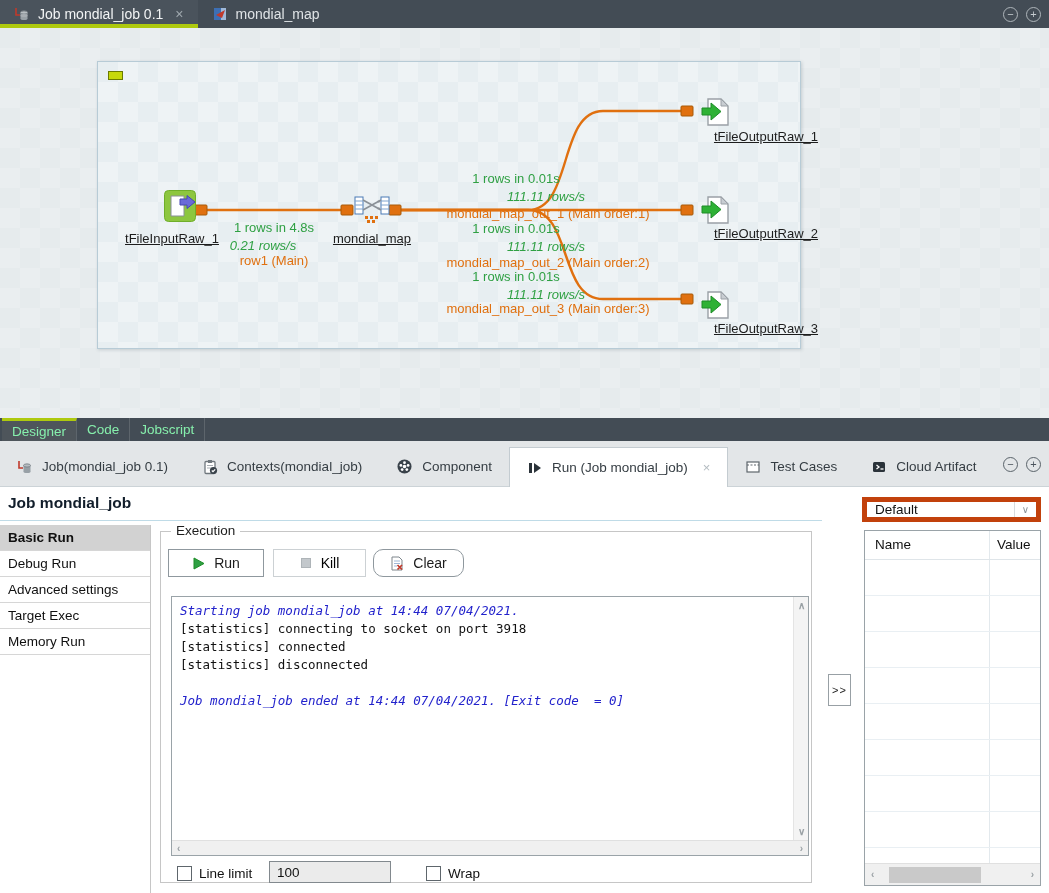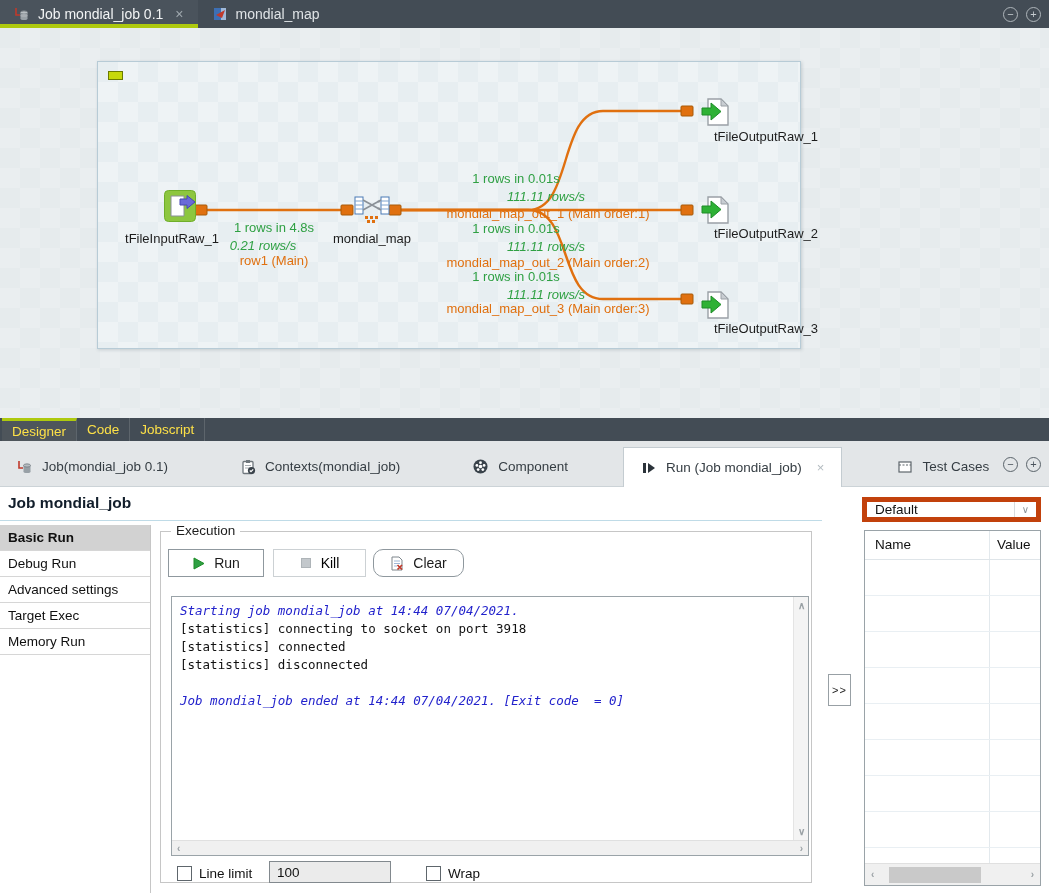--- a/index.html
+++ b/index.html
@@ -18,33 +18,33 @@
 
   
   .designer { position:absolute; top:28px; left:0; width:1049px; height:390px;
     background:conic-gradient(#eaeef0 0 25%, #e6ebed 0 50%, #eaeef0 0 75%, #e6ebed 0) 0 0/40px 40px; }
   .canvas-panel { position:absolute; left:97px; top:33px; width:704px; height:288px;
     background:conic-gradient(#eef3f5 0 25%, #e7eef1 0 50%, #eef3f5 0 75%, #e7eef1 0) 0 0/40px 40px;
     border:1px solid #b7cbd6; box-shadow:1px 1px 3px rgba(90,110,120,.25); }
   .note-marker { position:absolute; left:10px; top:9px; width:15px; height:9px; background:#c6d80a; border:1px solid #6b7a00; }
   .links-svg { position:absolute; inset:0; width:704px; height:288px; }
   .comp { position:absolute; }
-  .comp-label { position:absolute; font-size:13px; color:#1d1d1d; text-align:center; white-space:nowrap; }
+  .comp-label { position:absolute; font-size:13px; color:#1d1d1d; text-align:center; white-space:nowrap;text-decoration:underline; }
   .stat { position:absolute; width:240px; text-align:center; font-size:13px; white-space:nowrap;margin-top:42px; }
   .stat.green { color:#2fa043; }
   .stat.rate { color:#2fa043; font-style:italic; }
   .stat.orange { color:#e0700f; }
 
   
   .dtabs { position:absolute; top:418px; left:0; width:1049px; height:23px; background:#434c55; display:flex; align-items:stretch; padding-left:2px; }
-  .dtab { display:flex; align-items:center; padding:0 10px; font-size:13.5px; color:#fde047; border-right:1px solid #5d656c; position:relative; }
+  .dtab { display:flex; align-items:center; padding:0 10px; font-size:13.5px; color:#86efac; border-right:1px solid #5d656c; position:relative; }
   .dtab.active { background:#4e555b; border-top:3px solid #aec90e; }
 
   
-  .vtabs { position:absolute; top:441px; left:0; width:1049px; height:46px; background:#e3e6e8; border-bottom:1px solid #ccd3d7; display:flex; align-items:flex-end;gap:38px; }
+  .vtabs { position:absolute; top:441px; left:0; width:1049px; height:46px; background:#e3e6e8; border-bottom:1px solid #ccd3d7; display:flex; align-items:flex-end; }
   .vtab { height:39px; display:flex; align-items:center; gap:9px; padding:0 17px; font-size:13.5px; color:#353d43; white-space:nowrap; }
   .vtab.active { background:#fff; border:1px solid #c4ccd1; border-bottom:none; margin-bottom:-1px; height:40px; }
   .vtab .close { color:#b3bbc0; font-size:13px; margin-left:6px; }
   .vtab svg, .top-tab svg { flex:0 0 auto; }
 
   
   .main { position:absolute; top:487px; left:0; width:1049px; height:406px; background:#fff; }
   .page-title { position:absolute; left:8px; top:7px; font-size:15.5px; font-weight:bold; color:#121e2b; }
   .title-rule { position:absolute; left:0; top:33px; width:822px; border-top:1px solid #bfdbe7; }
 

